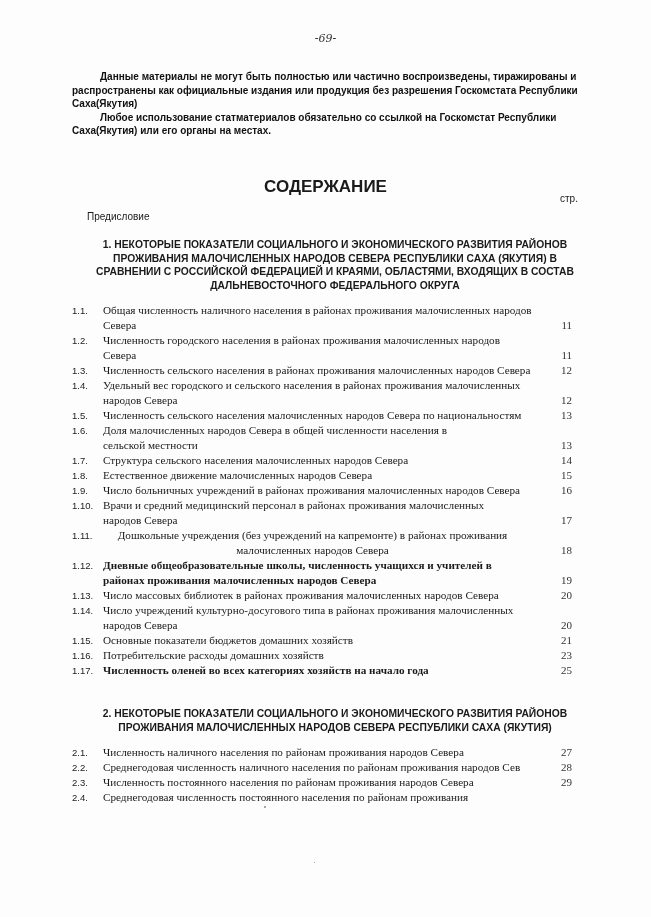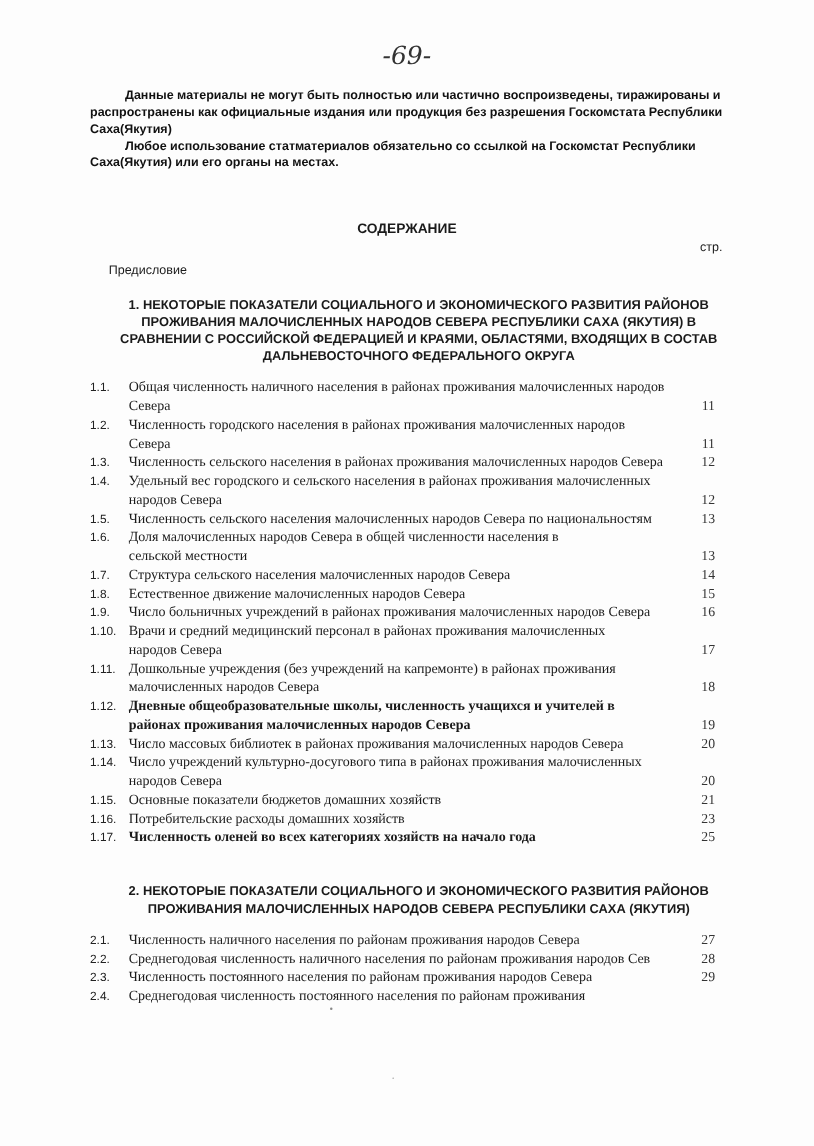--- a/index.html
+++ b/index.html
@@ -1,25 +1,25 @@
 <!DOCTYPE html>
 <html><head>
 <meta charset="utf-8">
 <style>
   html, body { margin: 0; padding: 0; background: #ffffff; }
   body { width: 651px; height: 917px; position: relative; overflow: hidden; color: #1a1a1a; }
   .page { position: absolute; left: 0; top: 0; width: 651px; height: 917px; background: #fdfdfd; }
   .page-num { position: absolute; top: 32px; left: 0; width: 651px; text-align: center;
-    font-family: "DejaVu Serif", serif; font-style: italic; font-size: 20px; color: #333; }
+    font-family: "DejaVu Serif", serif; font-style: italic; font-size: 11px; color: #333; }
   .notice { position: absolute; left: 72px; width: 520px; font-family: "Liberation Sans", sans-serif;
     font-weight: bold; font-size: 10px; line-height: 13.5px; color: #111; }
   .notice p { margin: 0; }
   .notice .ind { text-indent: 28px; }
   .toc-title { position: absolute; top: 177px; left: 0; width: 651px; text-align: center;
-    font-family: "Liberation Sans", sans-serif; font-weight: bold; font-size: 11px; }
+    font-family: "Liberation Sans", sans-serif; font-weight: bold; font-size: 17px; }
   .str-label { position: absolute; top: 193px; left: 560px; font-family: "Liberation Sans", sans-serif; font-size: 10px; }
   .preface { position: absolute; top: 211px; left: 87px; font-family: "Liberation Sans", sans-serif; font-size: 10px; }
   .section-head { position: absolute; left: 90px; width: 490px; text-align: center;
     font-family: "Liberation Sans", sans-serif; font-weight: bold; font-size: 10.3px; line-height: 13.5px; }
   .toc-list { position: absolute; left: 72px; width: 510px; }
   .toc-item { position: relative; display: flex; font-family: "Liberation Serif", serif; font-size: 11.2px; line-height: 15px; }
   .toc-item .num { width: 31px; flex: 0 0 31px; font-family: Liberation Sans, sans-serif; font-size: 9.5px; color: #222; }
   .toc-item .title { flex: 1; padding-right: 50px; }
   .toc-item .pg { position: absolute; right: 10px; bottom: 0; font-size: 11px; color: #333; text-align: center; }
   .toc-item.b .title { font-weight: bold; }
@@ -89,21 +89,21 @@
         <span class="title" style="padding-right:30px;white-space:nowrap;">Число больничных учреждений в районах проживания малочисленных народов Севера</span>
         <span class="pg">16</span>
       </div>
     <div class="toc-item">
         <span class="num">1.10.</span>
         <span class="title" style="padding-right:80px;">Врачи и средний медицинский персонал в районах проживания малочисленных народов Севера</span>
         <span class="pg">17</span>
       </div>
     <div class="toc-item">
         <span class="num">1.11.</span>
-        <span class="title" style="padding-right:60px;">Дошкольные учреждения (без учреждений на капремонте) в районах проживания малочисленных народов Севера</span>
+        <span class="title" style="padding-right:60px;text-align:center;">Дошкольные учреждения (без учреждений на капремонте) в районах проживания малочисленных народов Севера</span>
         <span class="pg">18</span>
       </div>
     <div class="toc-item b">
         <span class="num">1.12.</span>
         <span class="title" style="padding-right:50px;">Дневные общеобразовательные школы, численность учащихся и учителей в районах проживания малочисленных народов Севера</span>
         <span class="pg">19</span>
       </div>
     <div class="toc-item">
         <span class="num">1.13.</span>
         <span class="title" style="padding-right:30px;white-space:nowrap;">Число массовых библиотек в районах проживания малочисленных народов Севера</span>

